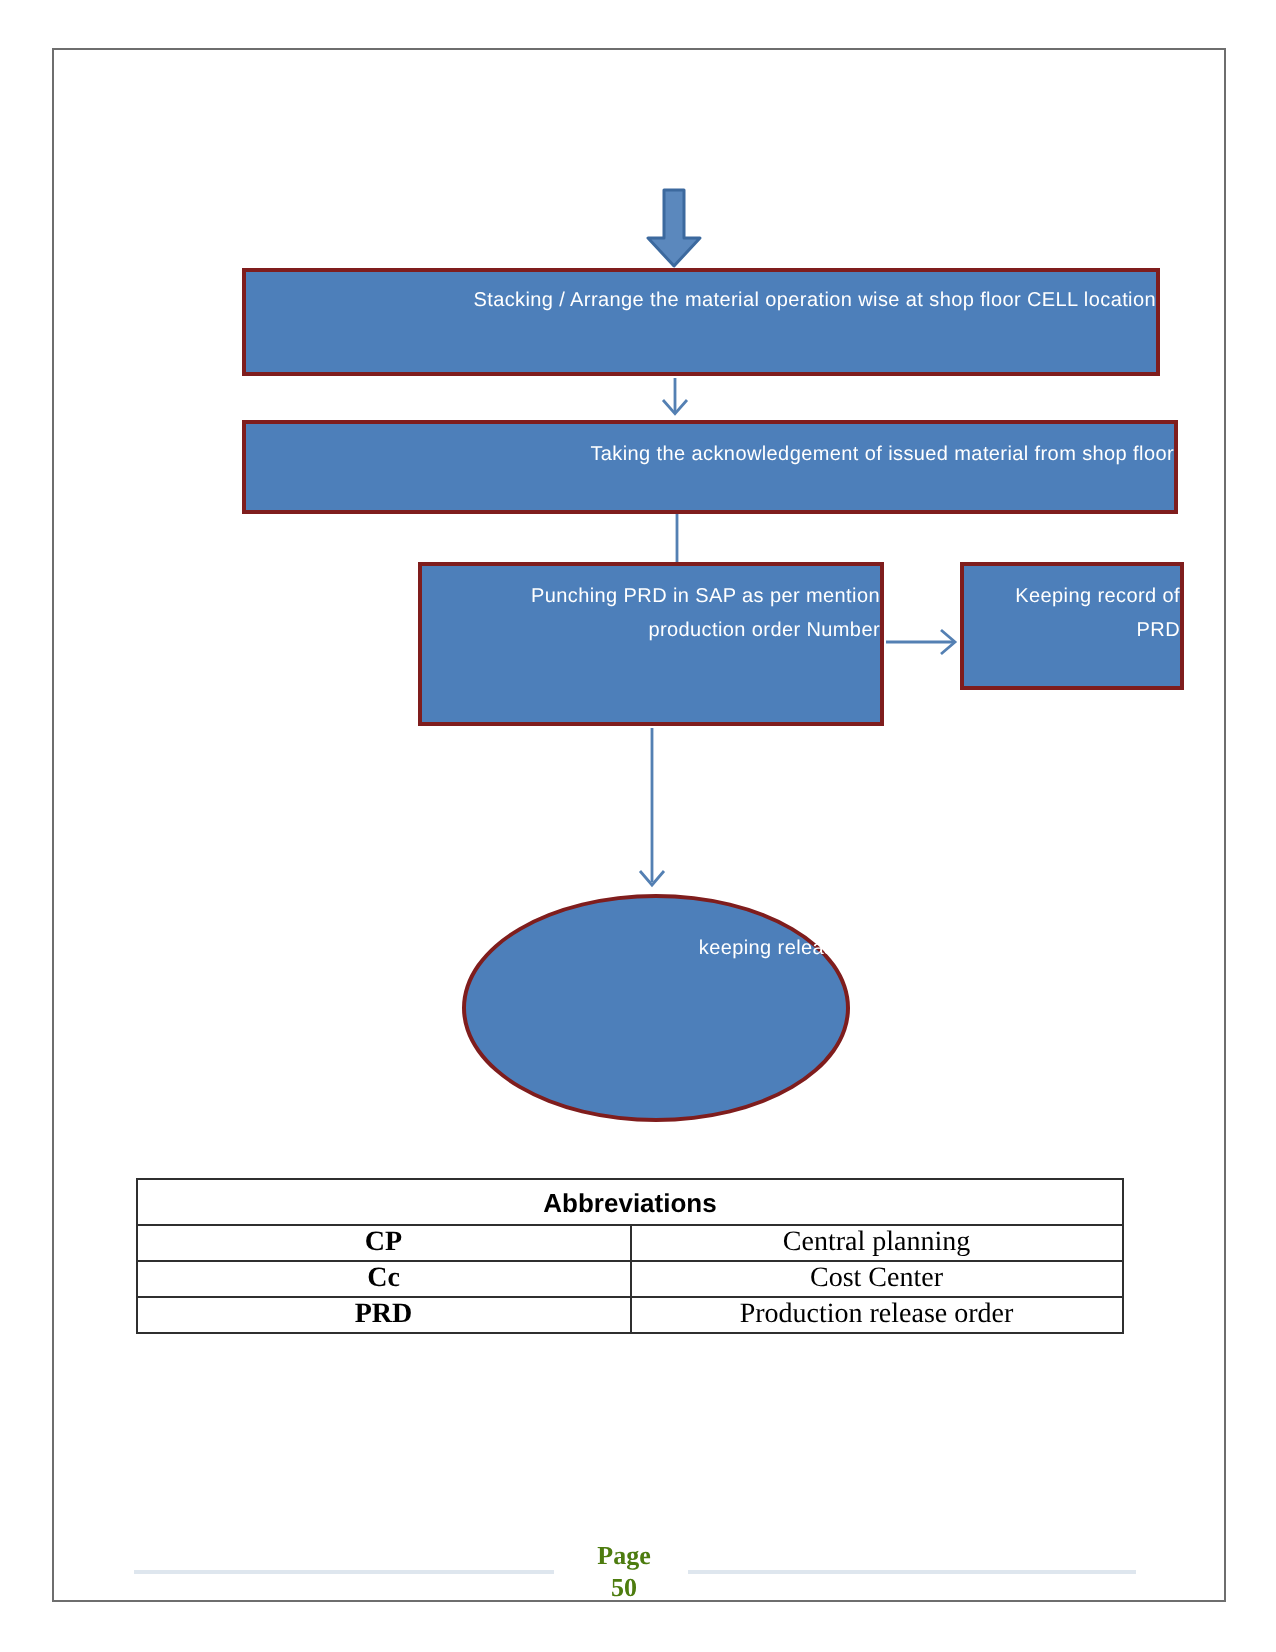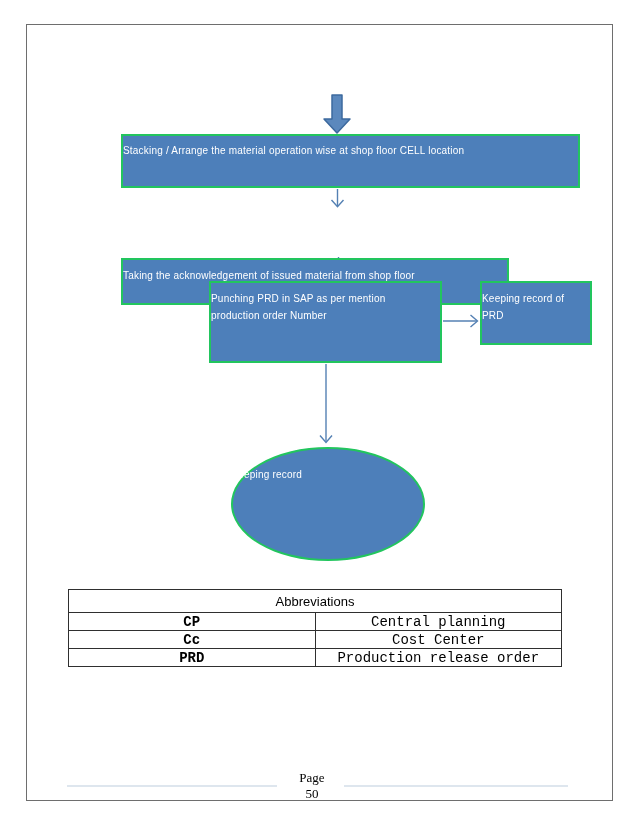--- a/index.html
+++ b/index.html
@@ -21,30 +21,30 @@
   }
   svg.connector-layer {
     position: absolute;
     left: 0; top: 0;
     width: 638px; height: 826px;
     pointer-events: none;
   }
   .fbox {
     position: absolute;
     background: #4d7fba;
-    border: 2px solid #22c55e;
+    border: 2px solid #7f1d1d;
     color: #ffffff;
     font-size: 10px;
     line-height: 17px;
-    text-align: left;
+    text-align: right;
     letter-spacing: 0.2px;
   }
   .fbox span { display: block; }
   .box-stacking  { left: 121px; top: 134px; width: 459px; height: 54px; padding-top: 6px; }
-  .box-ack       { left: 121px; top: 210px; width: 388px; height: 47px; padding-top: 7px; margin-top: 48px; }
+  .box-ack       { left: 121px; top: 210px; width: 468px; height: 47px; padding-top: 7px; }
   .box-punching  { left: 209px; top: 281px; width: 233px; height: 82px; padding-top: 7px; }
   .box-keeping   { left: 480px; top: 281px; width: 112px; height: 64px; padding-top: 7px; }
   .ellipse-terminal {
     left: 231px; top: 447px; width: 194px; height: 114px;
     border-radius: 50%;
     padding-top: 17px;
   }
   table.abbr-table {
     position: absolute;
     left: 68px; top: 589px;
@@ -56,40 +56,40 @@
     border: 1px solid #2f2f2f;
     text-align: center;
     vertical-align: middle;
     padding: 0;
     color: #000000;
   }
   table.abbr-table th.title-cell {
     height: 23px;
     font-family: "Liberation Sans", sans-serif;
     font-size: 13px;
-    font-weight: normal;
+    font-weight: bold;
   }
-  table.abbr-table td { height: 18px; font-family: Liberation Mono, monospace; font-size: 14px; line-height: 16px; }
+  table.abbr-table td { height: 18px; font-family: Liberation Serif, serif; font-size: 14px; line-height: 16px; }
   table.abbr-table td.abbr-cell { width: 80px; font-weight: bold; }
   .footer-rule {
     position: absolute;
     height: 2px;
     background: #dee6ee;
     top: 785px;
   }
   .footer-rule.left  { left: 67px;  width: 210px; }
   .footer-rule.right { left: 344px; width: 224px; }
   .footer-text {
     position: absolute;
     left: 250px; top: 770px; width: 124px;
     text-align: center;
     font-family: "Liberation Serif", serif;
-    font-weight: normal;
+    font-weight: bold;
     font-size: 13px;
-    color: #000000;
+    color: #4d7c0f;
   }
   .footer-text .page-label  { display: block; line-height: 16px; }
   .footer-text .page-number { display: block; line-height: 15px; }
 </style>
 </head>
 <body>
 
 <div class="canvas">
 
   <div class="page-frame"></div>
@@ -122,21 +122,21 @@
     <span>Punching PRD in SAP as per mention</span>
     <span>production order Number</span>
   </div>
 
   <div class="fbox box-keeping">
     <span>Keeping record of</span>
     <span>PRD</span>
   </div>
 
   <div class="fbox ellipse-terminal">
-    <span>keeping record</span>
+    <span>keeping release</span>
   </div>
 
   <table class="abbr-table">
     <thead>
       <tr>
         <th class="title-cell" colspan="2">Abbreviations</th>
       </tr>
     </thead>
     <tbody>
       <tr>

